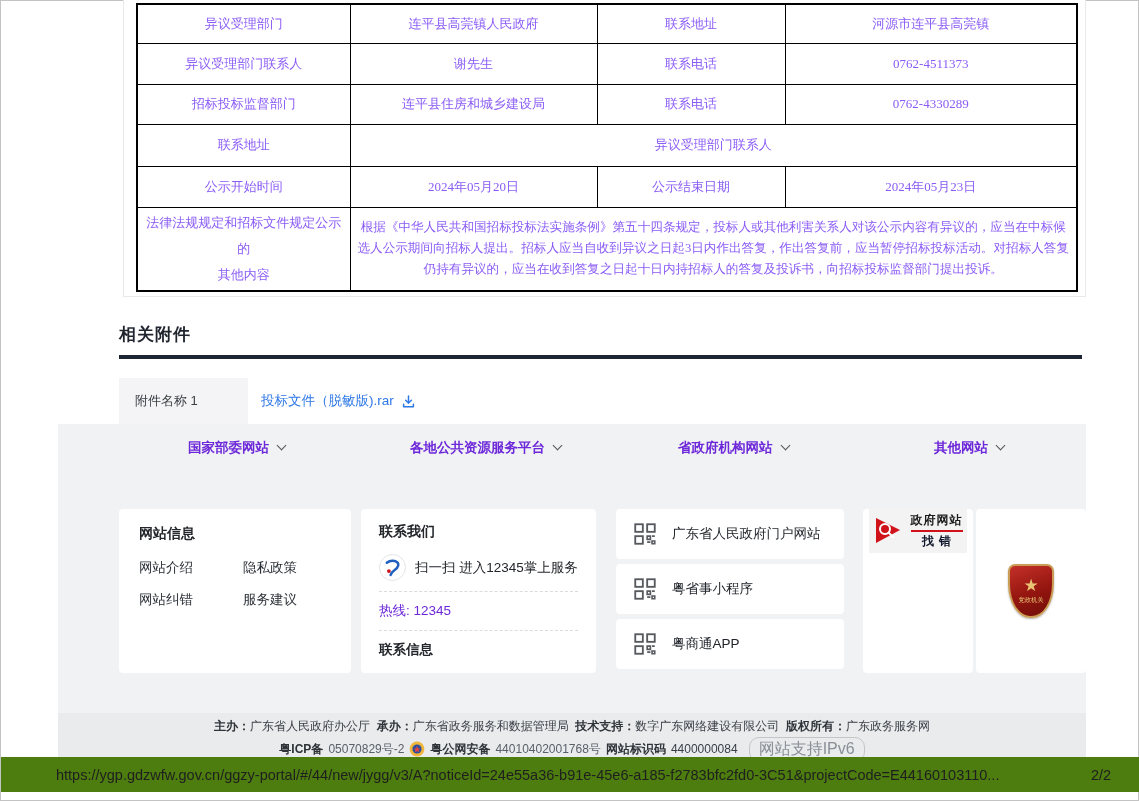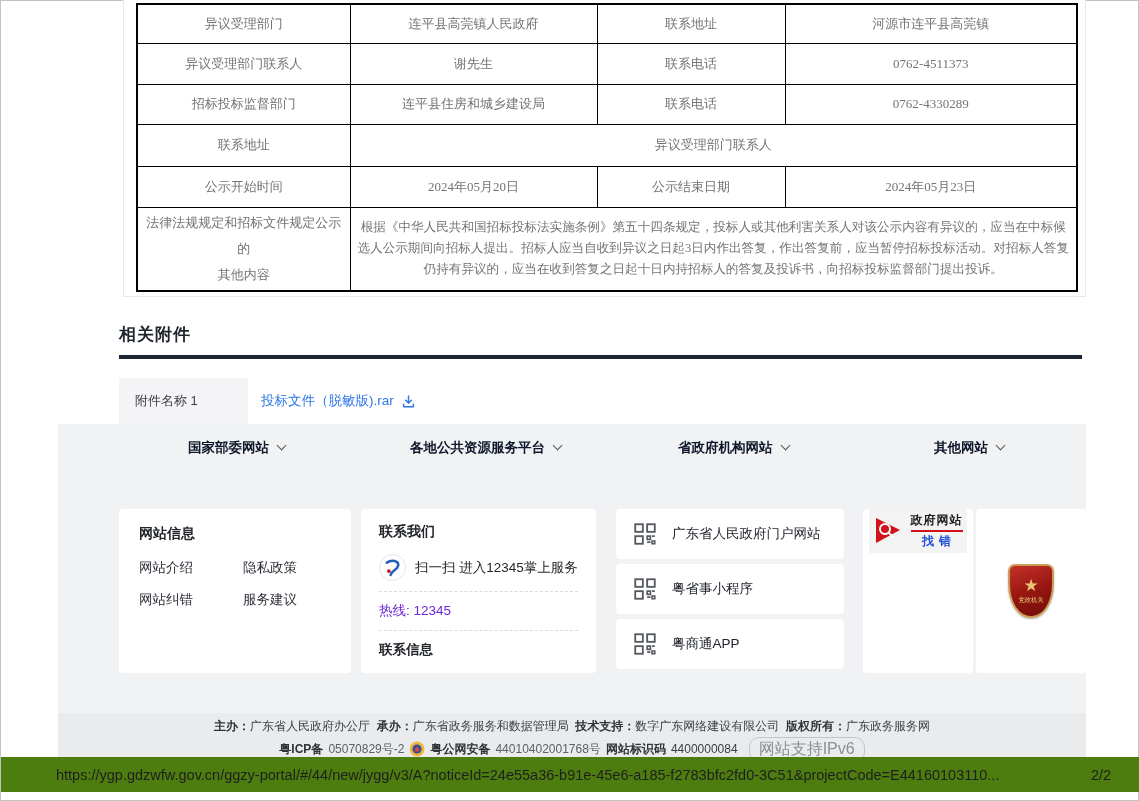--- a/index.html
+++ b/index.html
@@ -6,41 +6,41 @@
   html,body { width:1139px; height:801px; }
   body { font-family:"Liberation Sans", sans-serif; background:#ffffff; position:relative; overflow:hidden; }
   .frame { position:absolute; inset:0; border:1px solid #c3c3c3; background:#fff; }
 
   
   .container-card { position:absolute; left:122px; top:-4px; width:963px; height:300px;
     border:1px solid #e9e9e9; background:#fff; }
 
   
   table.notice { position:absolute; left:135px; top:2px; width:940px; border-collapse:collapse;
-    table-layout:fixed; font-family:"Liberation Serif","DejaVu Serif",serif; font-size:13px; color:#737373;
+    table-layout:fixed; font-family:"Liberation Serif","DejaVu Serif",serif; font-size:13px; color:#8b5cf6;
     border:2px solid #000; }
   table.notice td { border:1px solid #000; text-align:center; vertical-align:middle; padding:2px 6px; }
   table.notice tr:nth-child(1){height:39px;} table.notice tr:nth-child(2){height:41px;}
   table.notice tr:nth-child(3){height:40px;} table.notice tr:nth-child(4){height:42px;}
   table.notice tr:nth-child(5){height:41px;} table.notice tr:nth-child(6){height:78px;}
   td.long-label { line-height:26px; padding:0 8px; }
   td.long-text { text-align:left; padding:8px 12px; line-height:21px; font-size:12.6px; }
 
   
   .attach-heading { position:absolute; left:118px; top:322px; font-size:17px; font-weight:700; color:#1f242d; letter-spacing:1px; }
   .attach-bar { position:absolute; left:118px; top:354px; width:963px; height:4px; background:#1c2531; }
   .attach-name-cell { position:absolute; left:118px; top:377px; width:129px; height:46px; background:#f4f4f6;
     display:flex; align-items:center; padding-left:16px; font-size:13px; color:#3a3f45; }
   .attach-link { position:absolute; left:260px; top:377px; height:46px; display:flex; align-items:center; gap:7px;
     color:#2e77e6; font-size:13.5px; cursor:pointer; }
 
   
   .footer { position:absolute; left:57px; top:423px; width:1028px; height:342px; background:#f1f2f4; }
   .fnav-item { position:absolute; top:0; height:47px; display:flex; align-items:center; gap:9px;
-    font-size:13.5px; font-weight:700; color:#0f172a; cursor:pointer; }
+    font-size:13.5px; font-weight:700; color:#6d28d9; cursor:pointer; }
   .chev { width:7px; height:7px; border-right:1.5px solid #555; border-bottom:1.5px solid #555;
     transform:rotate(45deg); margin-top:-4px; }
   .card { position:absolute; background:#fff; border-radius:4px; }
   .card-info { left:61px; top:85px; width:232px; height:164px; padding:16px 20px; }
   .card-contact { left:303px; top:85px; width:235px; height:164px; padding:14px 18px; }
   .card-title { font-size:14px; font-weight:700; color:#23262b; }
   .info-links { margin-top:16px; display:grid; grid-template-columns:104px auto; row-gap:14px;
     font-size:13.5px; color:#2c3138; }
   .info-links span { cursor:pointer; }
   .scan-row { margin-top:13px; display:flex; align-items:center; gap:9px; font-size:13.5px; color:#23262b; }
@@ -49,21 +49,21 @@
   .contact-info { font-size:13.5px; font-weight:700; color:#23262b; }
   .icon12345 { width:27px; height:27px; border-radius:50%; border:1px solid #e3e4e6; background:#fff;
     display:flex; align-items:center; justify-content:center; flex:0 0 auto; }
   .card-qr { width:228px; height:50px; left:558px; display:flex; align-items:center; padding-left:16px; gap:14px;
     font-size:13.5px; font-weight:500; color:#22262c; cursor:pointer; }
   .card-find { left:805px; top:85px; width:110px; height:164px; display:flex; justify-content:center; cursor:pointer; }
   .find-logo { background:#f3f3f4; width:98px; height:44px; display:flex; align-items:center; justify-content:center; gap:7px; }
   .find-txt { display:flex; flex-direction:column; align-items:center; }
   .find-top { font-size:12px; font-weight:700; color:#1c1c1c; letter-spacing:1px; }
   .find-sep { width:100%; height:2px; background:#d0121b; margin:1px 0; }
-  .find-bottom { font-size:12px; font-weight:700; color:#1d4ed8; letter-spacing:5px; text-indent:5px; }
+  .find-bottom { font-size:12px; font-weight:700; color:#0f172a; letter-spacing:5px; text-indent:5px; }
   .card-badge { left:918px; top:85px; width:110px; height:164px; display:flex; align-items:center; justify-content:center; cursor:pointer; }
   .shield { width:46px; height:54px; background:linear-gradient(160deg,#c43028 0%,#93150f 55%,#6f0d08 100%);
     border:2px solid #c99d56; border-radius:7px 7px 22px 22px / 7px 7px 34px 34px;
     display:flex; flex-direction:column; align-items:center; justify-content:center; gap:1px;
     box-shadow:0 1px 2px rgba(0,0,0,.3); }
   .shield .star { color:#e9c474; font-size:17px; line-height:17px; }
   .shield .txt { color:#e9c474; font-size:7px; transform:scale(.9); white-space:nowrap; }
   .bottombar { position:absolute; left:0; top:289px; width:1028px; height:53px; background:#e9ebed;
     display:flex; flex-direction:column; align-items:center; justify-content:center; gap:2px;
     font-size:12px; color:#3a3f46; }

